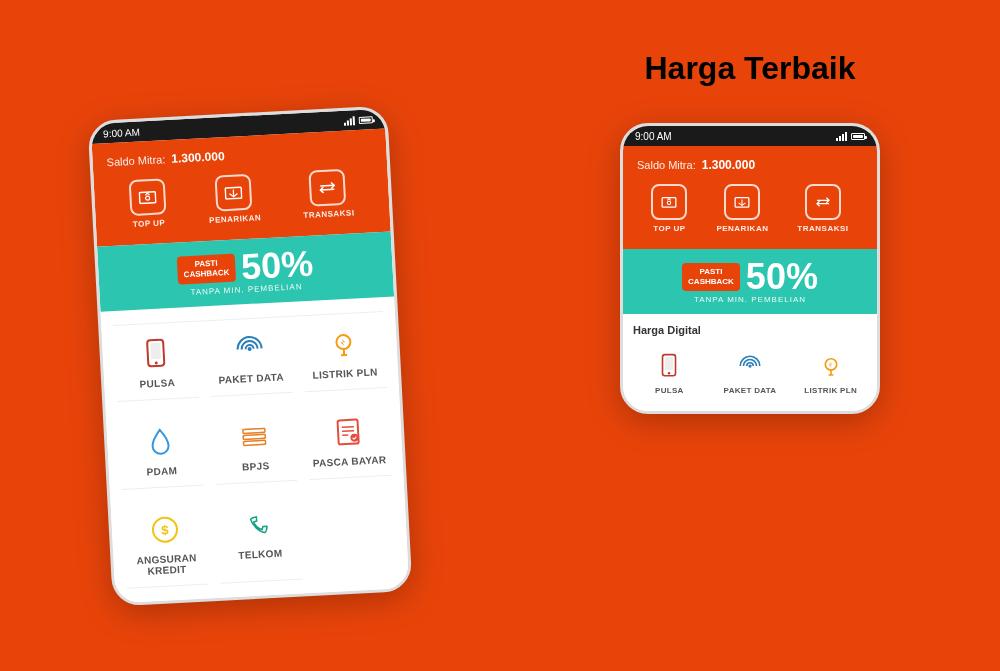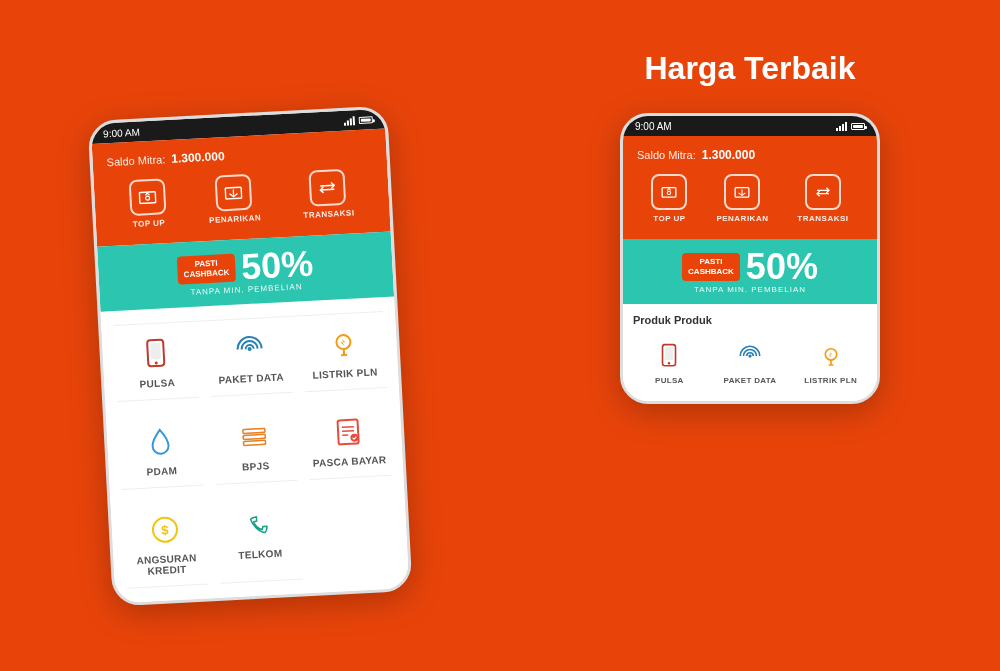--- a/index.html
+++ b/index.html
@@ -33,22 +33,22 @@
       flex-direction: column;
       align-items: center;
       justify-content: flex-start;
       padding-top: 50px;
       overflow: hidden;
       position: relative;
     }
 
     .right-text-block {
       text-align: center;
-      color: #ffffff;
-      margin-bottom: 18px;
+      color: #000000;
+      margin-bottom: 28px;
     }
     .right-text-block h1 {
       font-size: 32px;
       font-weight: 900;
       margin-bottom: 8px;
     }
     .right-text-block p {
       font-size: 16px;
       font-weight: 400;
       line-height: 1.5;
@@ -538,21 +538,21 @@
           <div class="pasti-cashback-badge">
             <span>PASTI</span><br>
             <span>CASHBACK</span>
           </div>
           <span class="percent-text">50%</span>
         </div>
         <div class="tanpa-min">TANPA MIN. PEMBELIAN</div>
       </div>
 
       <div class="product-section">
-        <div class="produk-title">Produk Produk</div>
+        <div class="produk-title">Harga Digital</div>
         <div class="product-grid">
           <div class="product-item">
             <div class="product-icon">
               <svg width="26" height="26" viewBox="0 0 32 32">
                   <rect x="8" y="2" width="16" height="26" rx="3" stroke="#c0392b" stroke-width="2" fill="none"></rect>
                   <rect x="11" y="5" width="10" height="16" rx="1" fill="#eee"></rect>
                   <circle cx="16" cy="25" r="1.5" fill="#c0392b"></circle>
                 </svg>
             </div>
             <span class="product-label">PULSA</span>

